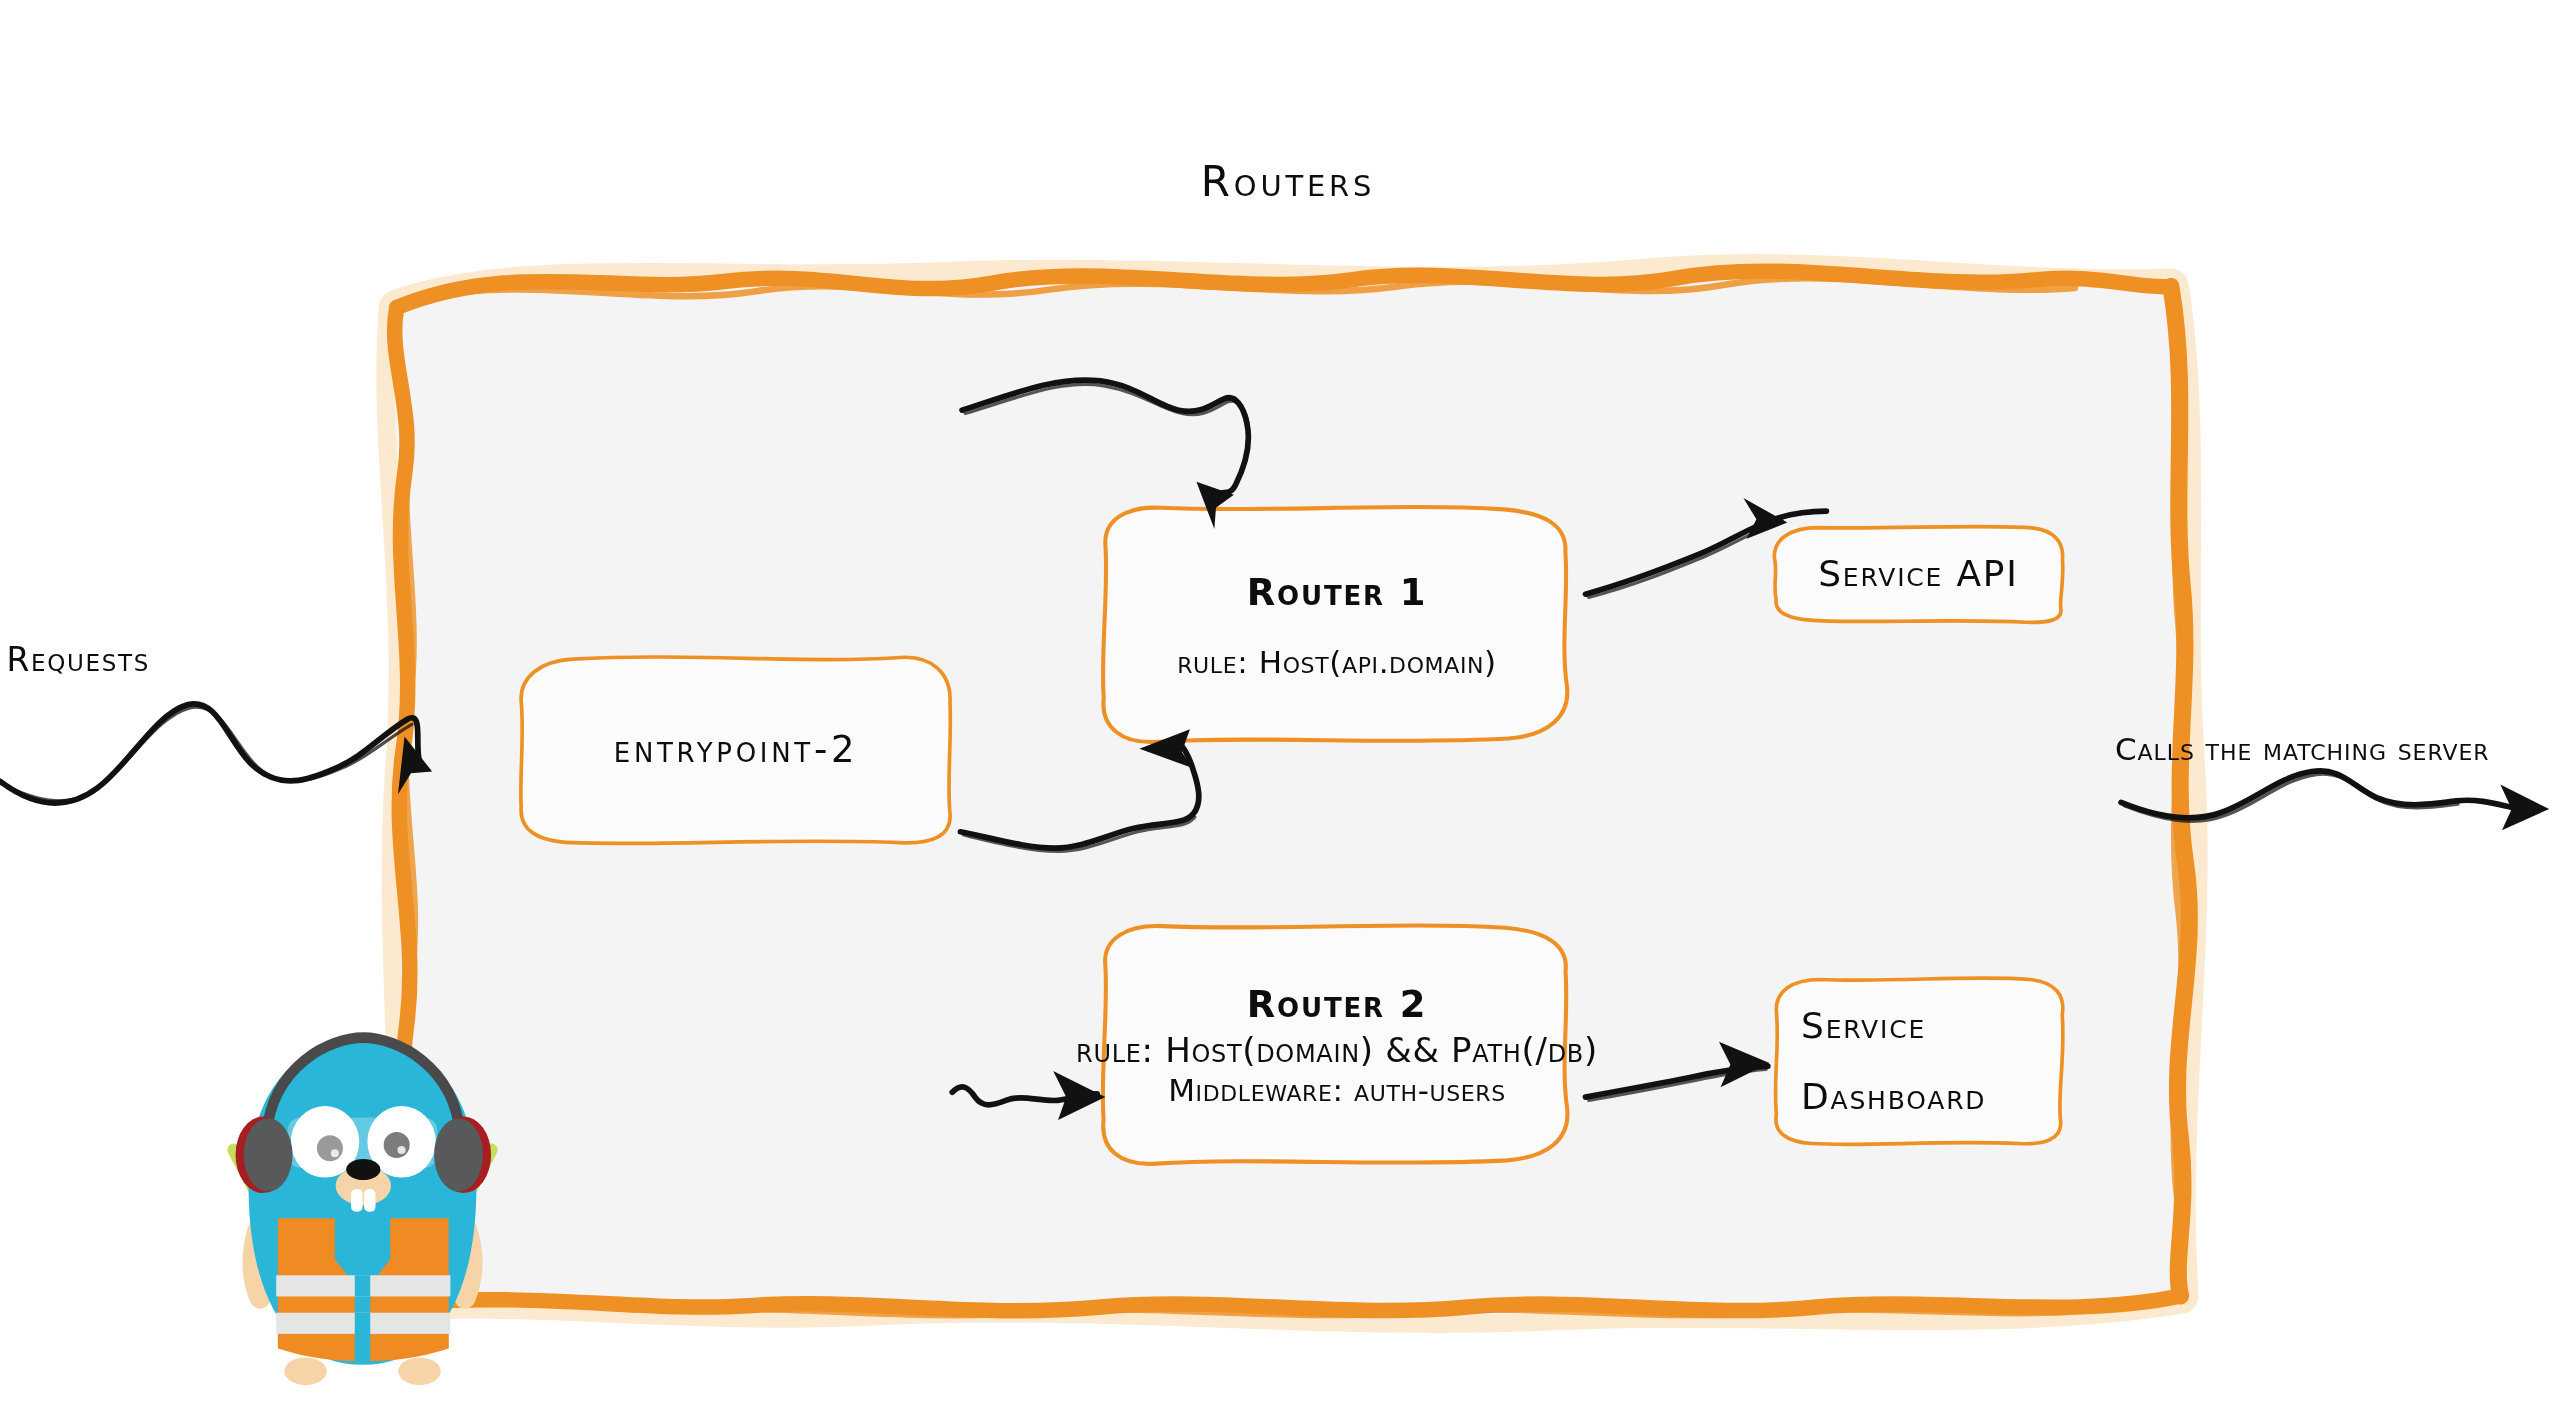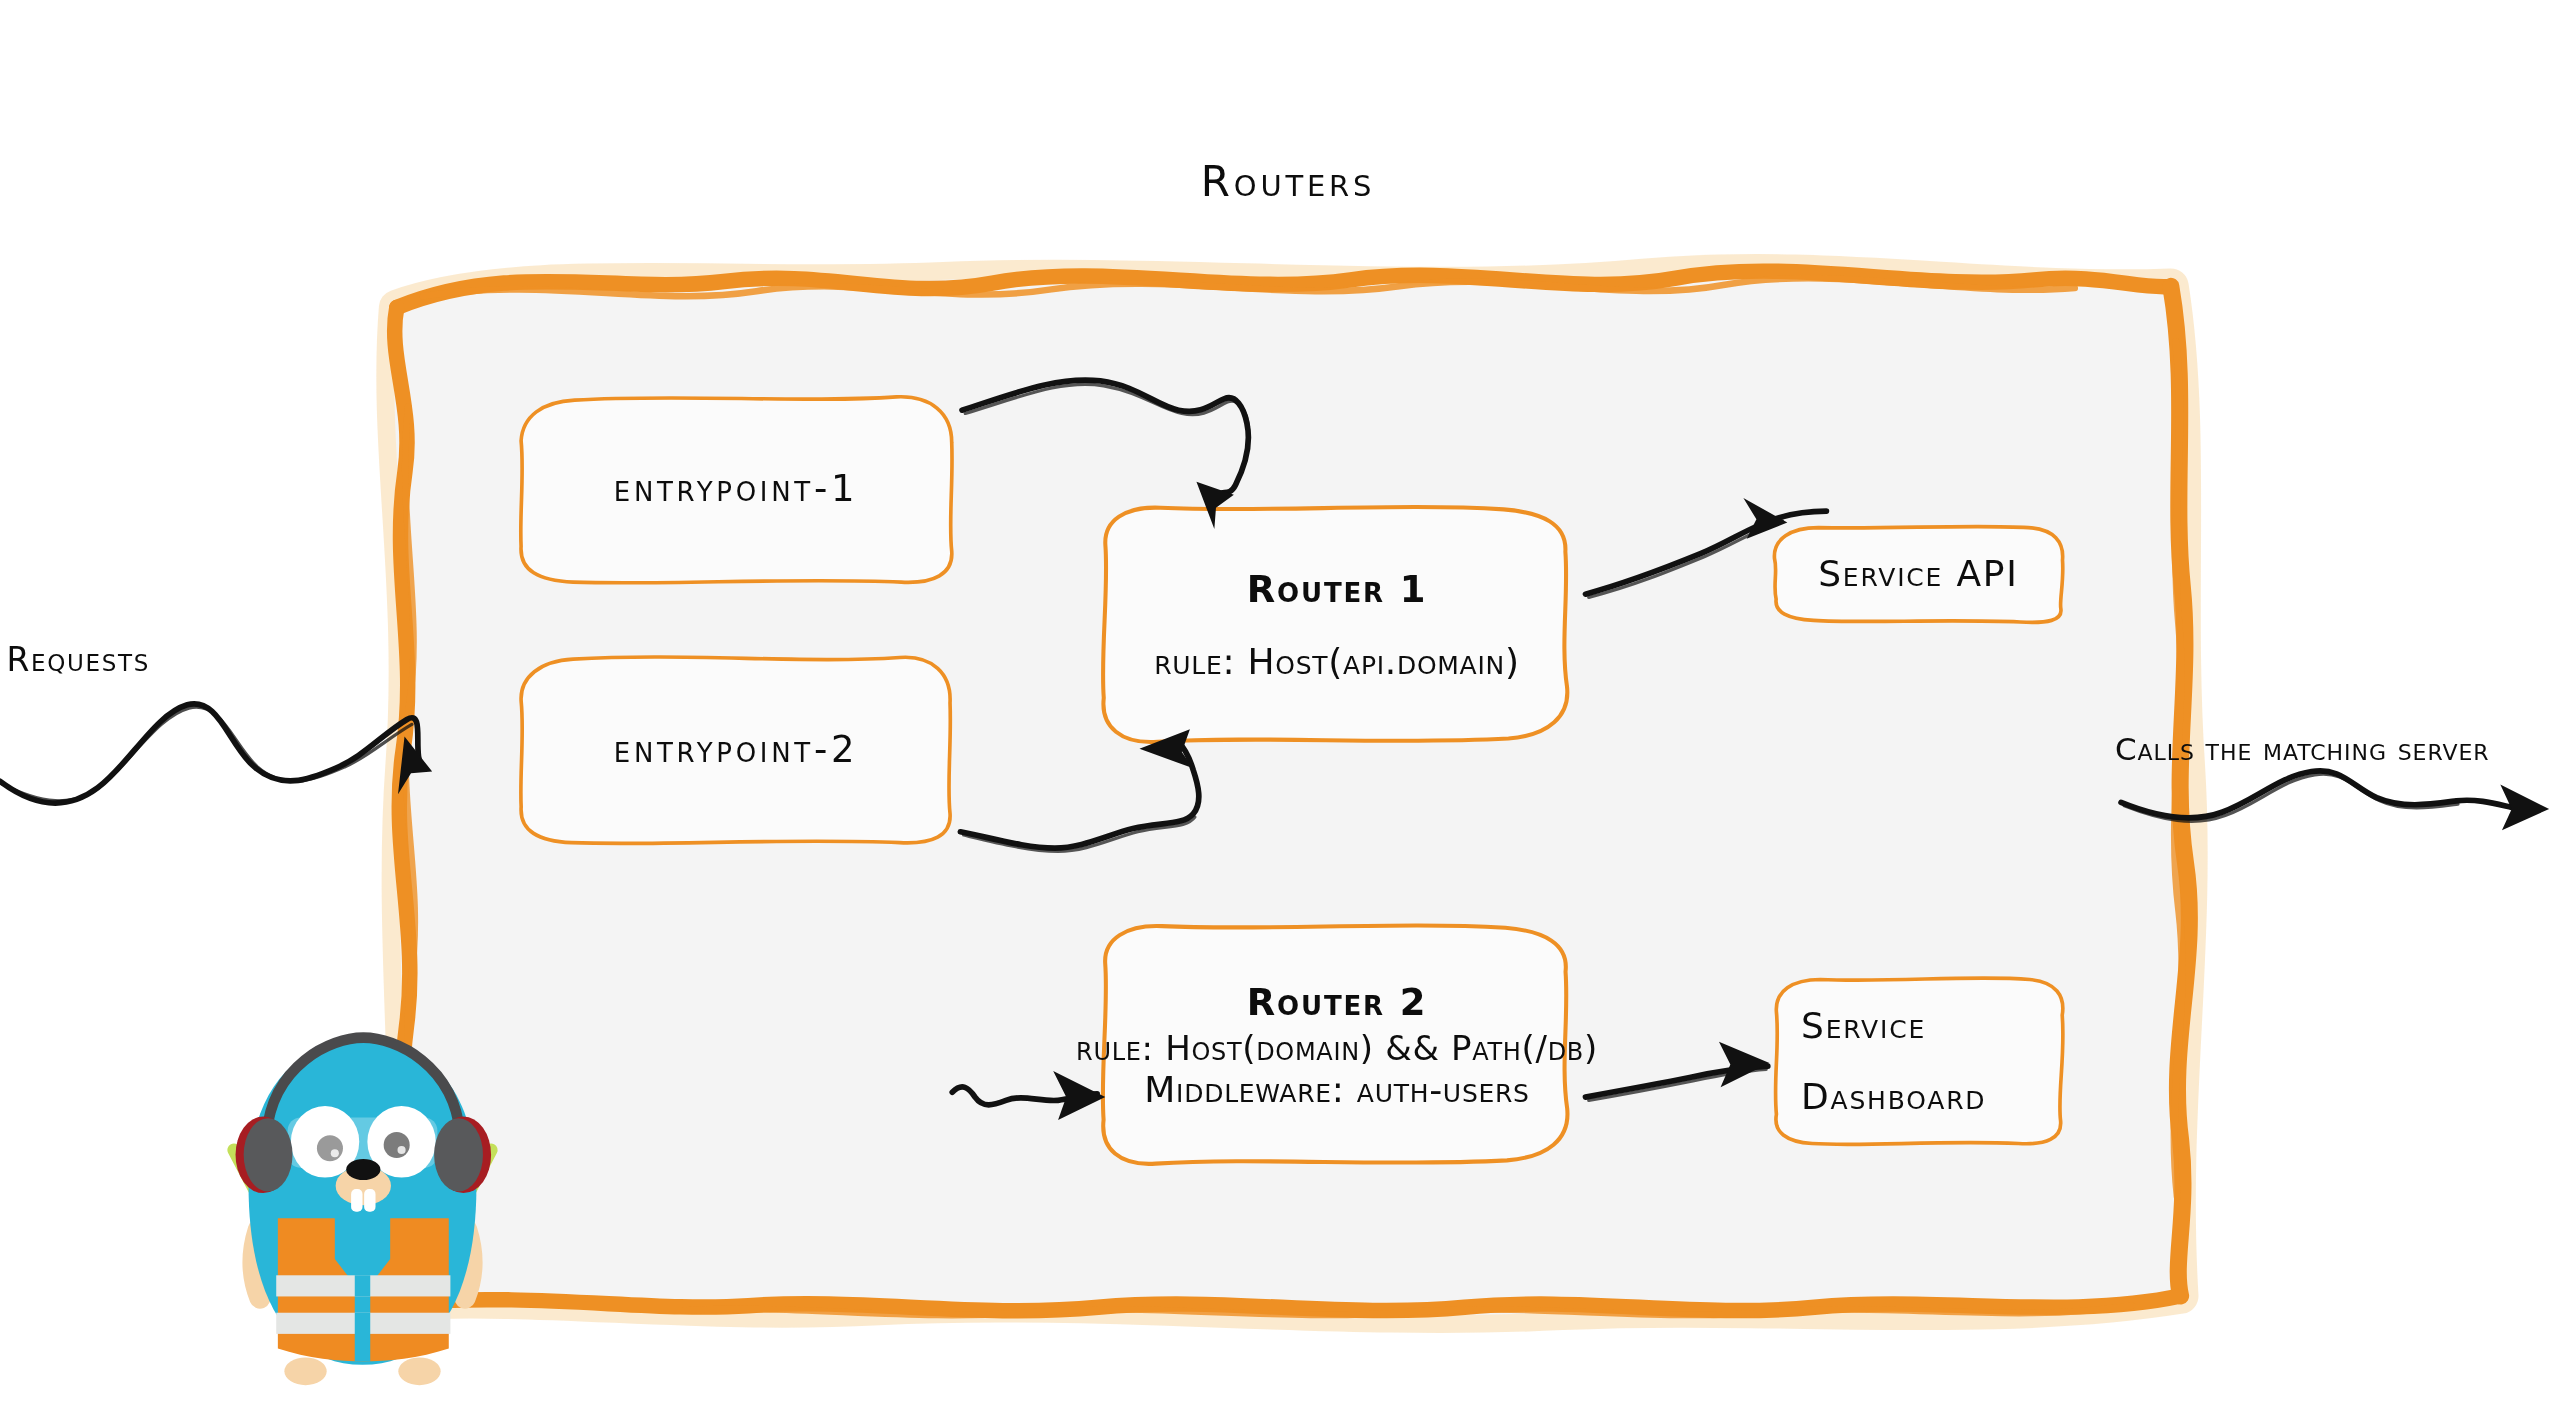--- a/index.html
+++ b/index.html
@@ -36,21 +36,21 @@
   .nodebox > svg{position:absolute;left:0;top:0;overflow:visible;}
   .nodelabel{
     position:absolute;left:0;top:0;width:100%;height:100%;
     display:flex;flex-direction:column;align-items:center;justify-content:center;
     pointer-events:none;
   }
   .nodelabel.left{align-items:flex-start;padding-left:33px;box-sizing:border-box;}
 
   .ep-text{font-size:37px;letter-spacing:.1em;}
   .rt-title{font-size:37px;letter-spacing:.05em;}
-  .rt-line{font-size:36px;letter-spacing:.02em;}
+  .rt-line{font-size:31px;letter-spacing:.02em;}
   .rt-line.sm{font-size:34px;}
   .svc-text{font-size:36px;letter-spacing:.05em;}
 
   .gap-lg{height:33px;}
   .gap-sm{height:8.1px;}
   .gap-xs{height:4.9px;}
 
   
   #req-label{left:6.5px;top:643px;font-size:33px;letter-spacing:.05em;}
   #calls-label{left:2115px;top:733px;font-size:31px;letter-spacing:.03em;}
@@ -111,31 +111,20 @@
         <path d="M2214,120 C2228,240 2206,340 2218,470 C2228,580 2202,690 2218,820
                  C2232,940 2202,1040 2216,1170" stroke-width="9" opacity="0.8"></path>
         <path d="M2160,1304 C2010,1326 1870,1300 1720,1312 C1560,1324 1420,1300 1270,1312
                  C1110,1324 960,1300 810,1312 C660,1324 520,1302 380,1310" stroke-width="8" opacity="0.82"></path>
         <path d="M42,1240 C58,1120 30,1020 46,900 C62,780 26,680 44,560
                  C60,450 28,330 42,200" stroke-width="8" opacity="0.8"></path>
       </g>
     </svg>
   </div>
 
-  <div class="abs nodebox" style="left:514px;top:392px;width:444px;height:195px;">
-    <svg width="444" height="195" viewBox="0 0 545 240" aria-hidden="true">
-      <path d="M8,60 C10,30 34,12 74,10 C200,2 360,14 470,6 C512,4 538,26 538,62
-               C540,110 534,160 538,196 C540,224 516,236 476,234
-               C340,228 190,238 72,234 C30,232 6,220 8,190
-               C6,150 12,100 8,60 Z" fill="#fbfbfb" stroke="#ee9024" stroke-width="4.5" stroke-linejoin="round"></path>
-    </svg>
-    <div class="nodelabel">
-      <span class="hand ep-text">entrypoint-1</span>
-    </div>
-  </div>
 
   <div class="abs nodebox" style="left:514px;top:651px;width:444px;height:199px;">
     <svg width="444" height="199" viewBox="0 0 545 245" aria-hidden="true">
       <path d="M8,62 C6,32 32,12 72,10 C210,2 360,16 474,8 C514,5 538,28 536,64
                C538,112 532,164 536,200 C538,228 514,238 474,236
                C336,230 186,240 70,236 C30,234 6,222 8,192
                C6,152 12,102 8,62 Z" fill="#fbfbfb" stroke="#ee9024" stroke-width="4.5" stroke-linejoin="round"></path>
     </svg>
     <div class="nodelabel">
       <span class="hand ep-text">entrypoint-2</span>

